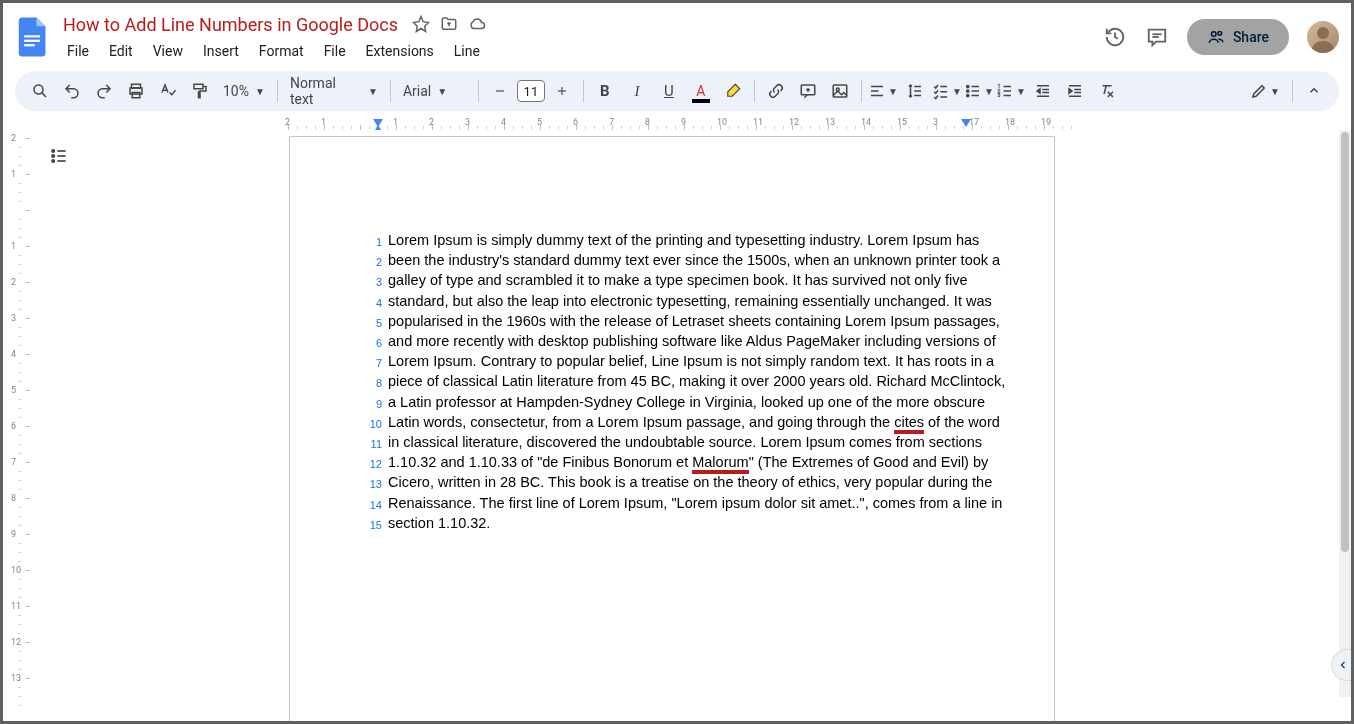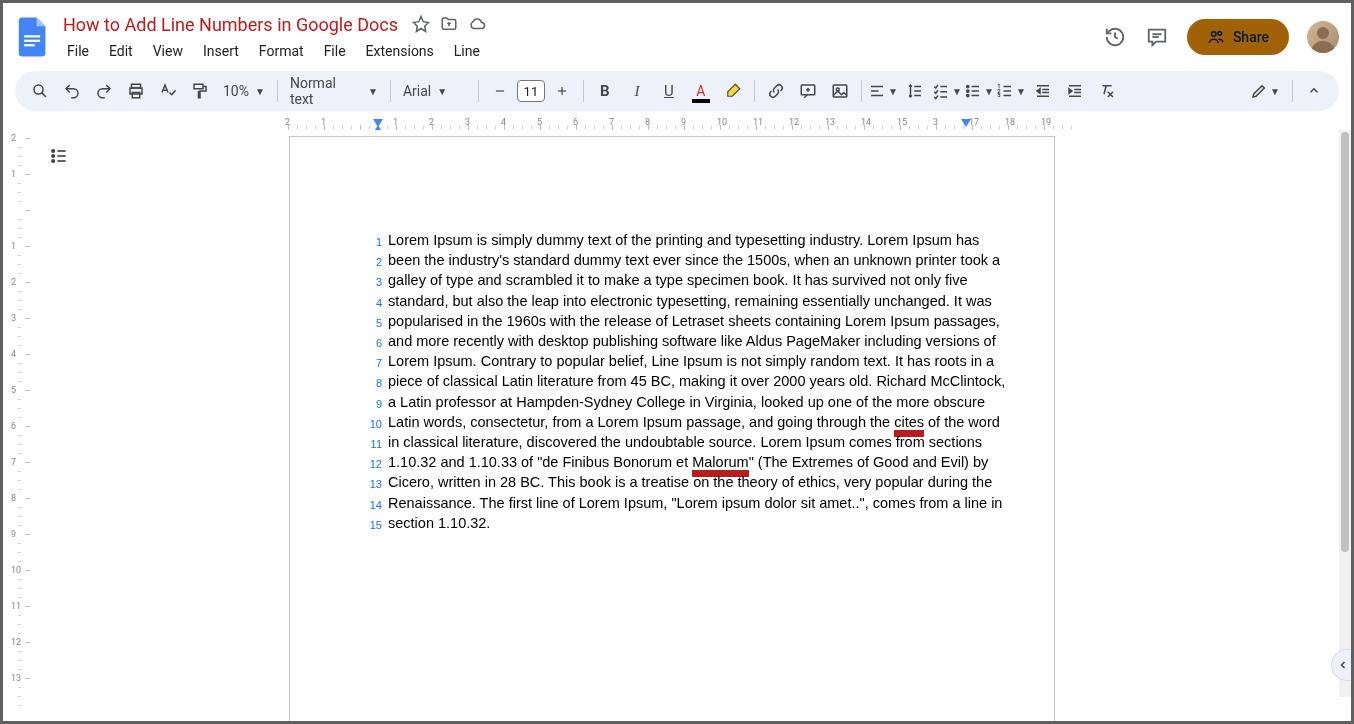--- a/index.html
+++ b/index.html
@@ -9,21 +9,21 @@
 .logo { width: 36px; height: 36px; display: flex; align-items: center; justify-content: center; margin-right: 8px; }
 .logo svg { width: 32px; height: 40px; }
 .title-area { flex: 1; display: flex; flex-direction: column; }
 .title-row { display: flex; align-items: center; gap: 10px; }
 .doc-title { font-size: 18px; color: #b91c1c; padding: 2px 4px; }
 .title-icon { width: 18px; height: 18px; color: #5f6368; display: flex; align-items: center; justify-content: center; cursor: pointer; }
 .menu-bar { display: flex; gap: 4px; margin-top: 2px; }
 .menu-item { font-size: 14px; color: #202124; padding: 4px 8px; border-radius: 4px; cursor: pointer; }
 .header-right { display: flex; align-items: center; gap: 18px; }
 .header-icon { width: 24px; height: 24px; color: #5f6368; display:flex; align-items:center; justify-content:center; cursor:pointer; }
-.share-btn { display: flex; align-items: center; gap: 8px; background: #a16207; color: #001d35; padding: 9px 20px; border-radius: 40px; font-size: 14px; font-weight: 500; cursor: pointer; }
+.share-btn { display: flex; align-items: center; gap: 8px; background: #a3a3a3; color: #001d35; padding: 9px 20px; border-radius: 40px; font-size: 14px; font-weight: 500; cursor: pointer; }
 .avatar { width: 32px; height: 32px; border-radius: 50%; background: linear-gradient(135deg,#d4b896,#a68a6e); overflow:hidden; display:flex; align-items:center; justify-content:center; }
 .avatar svg { width:32px; height:32px; }
 
 
 .toolbar { margin: 8px 12px 0 12px; background: #edf2fa; border-radius: 24px; height: 40px; display: flex; align-items: center; padding: 0 10px; gap: 2px; }
 .tb-btn { width: 30px; height: 30px; display:flex; align-items:center; justify-content:center; border-radius:4px; cursor:pointer; color:#444746; }
 .tb-sep { width:1px; height:22px; background:#c7c7c7; margin: 0 4px; }
 .tb-text { font-size:14px; color:#444746; padding: 0 6px; cursor:pointer; display:flex; align-items:center; gap:4px; }
 .tb-font-size { width: 28px; height: 22px; border:1px solid #747775; border-radius:4px; font-size:13px; text-align:center; display:flex; align-items:center; justify-content:center; background:#fff; }
 .tb-dropdown-arrow { font-size:10px; color:#444746; margin-left:2px; }
@@ -50,21 +50,21 @@
 .ruler-v .tick-line { width:5px; height:1px; background:#c0c0c0; position:absolute; left:14px; }
 .ruler-v .minor { width:3px; height:1px; background:#d0d0d0; position:absolute; left:15px; }
 .canvas { flex:1; background:#fff; position:relative; overflow:hidden; }
 .outline-toggle { position:absolute; left:14px; top:12px; width:28px; height:28px; display:flex; align-items:center; justify-content:center; color:#444746; cursor:pointer; }
 
 .page { position:absolute; left:258px; top:6px; width:766px; height:990px; background:#fff; border:1px solid #c7c7c7; }
 .page-content { position:absolute; left:78px; top:94px; right:78px; font-family: Arial, sans-serif; font-size:14.5px; line-height:18.2px; color:#000; }
 .line-row { display:flex; white-space:nowrap; }
 .line-num { width:20px; text-align:right; color:#1a73e8; font-size:11px; padding-right:6px; padding-top:2px; flex-shrink:0; }
 .line-text { }
-.underline-word { border-bottom:7px solid #b91c1c; }
+.underline-word { border-bottom:4px solid #b91c1c; }
 
 .scrollbar-v { position:absolute; right:0; top:0; bottom:24px; width:12px; background:#f1f1f1; }
 .scrollbar-v .thumb { position:absolute; left:2px; right:2px; top:2px; height:420px; background:#c1c1c1; border-radius:4px; }
 .explore-tab { position:absolute; right:-2px; bottom:40px; width:22px; height:32px; background:#edf2fa; border:1px solid #dadce0; border-right:none; border-radius:16px 0 0 16px; display:flex; align-items:center; justify-content:center; color:#444746; cursor:pointer; }
 </style>
 </head>
 <body>
 
 <div class="header">
   <div class="logo">

